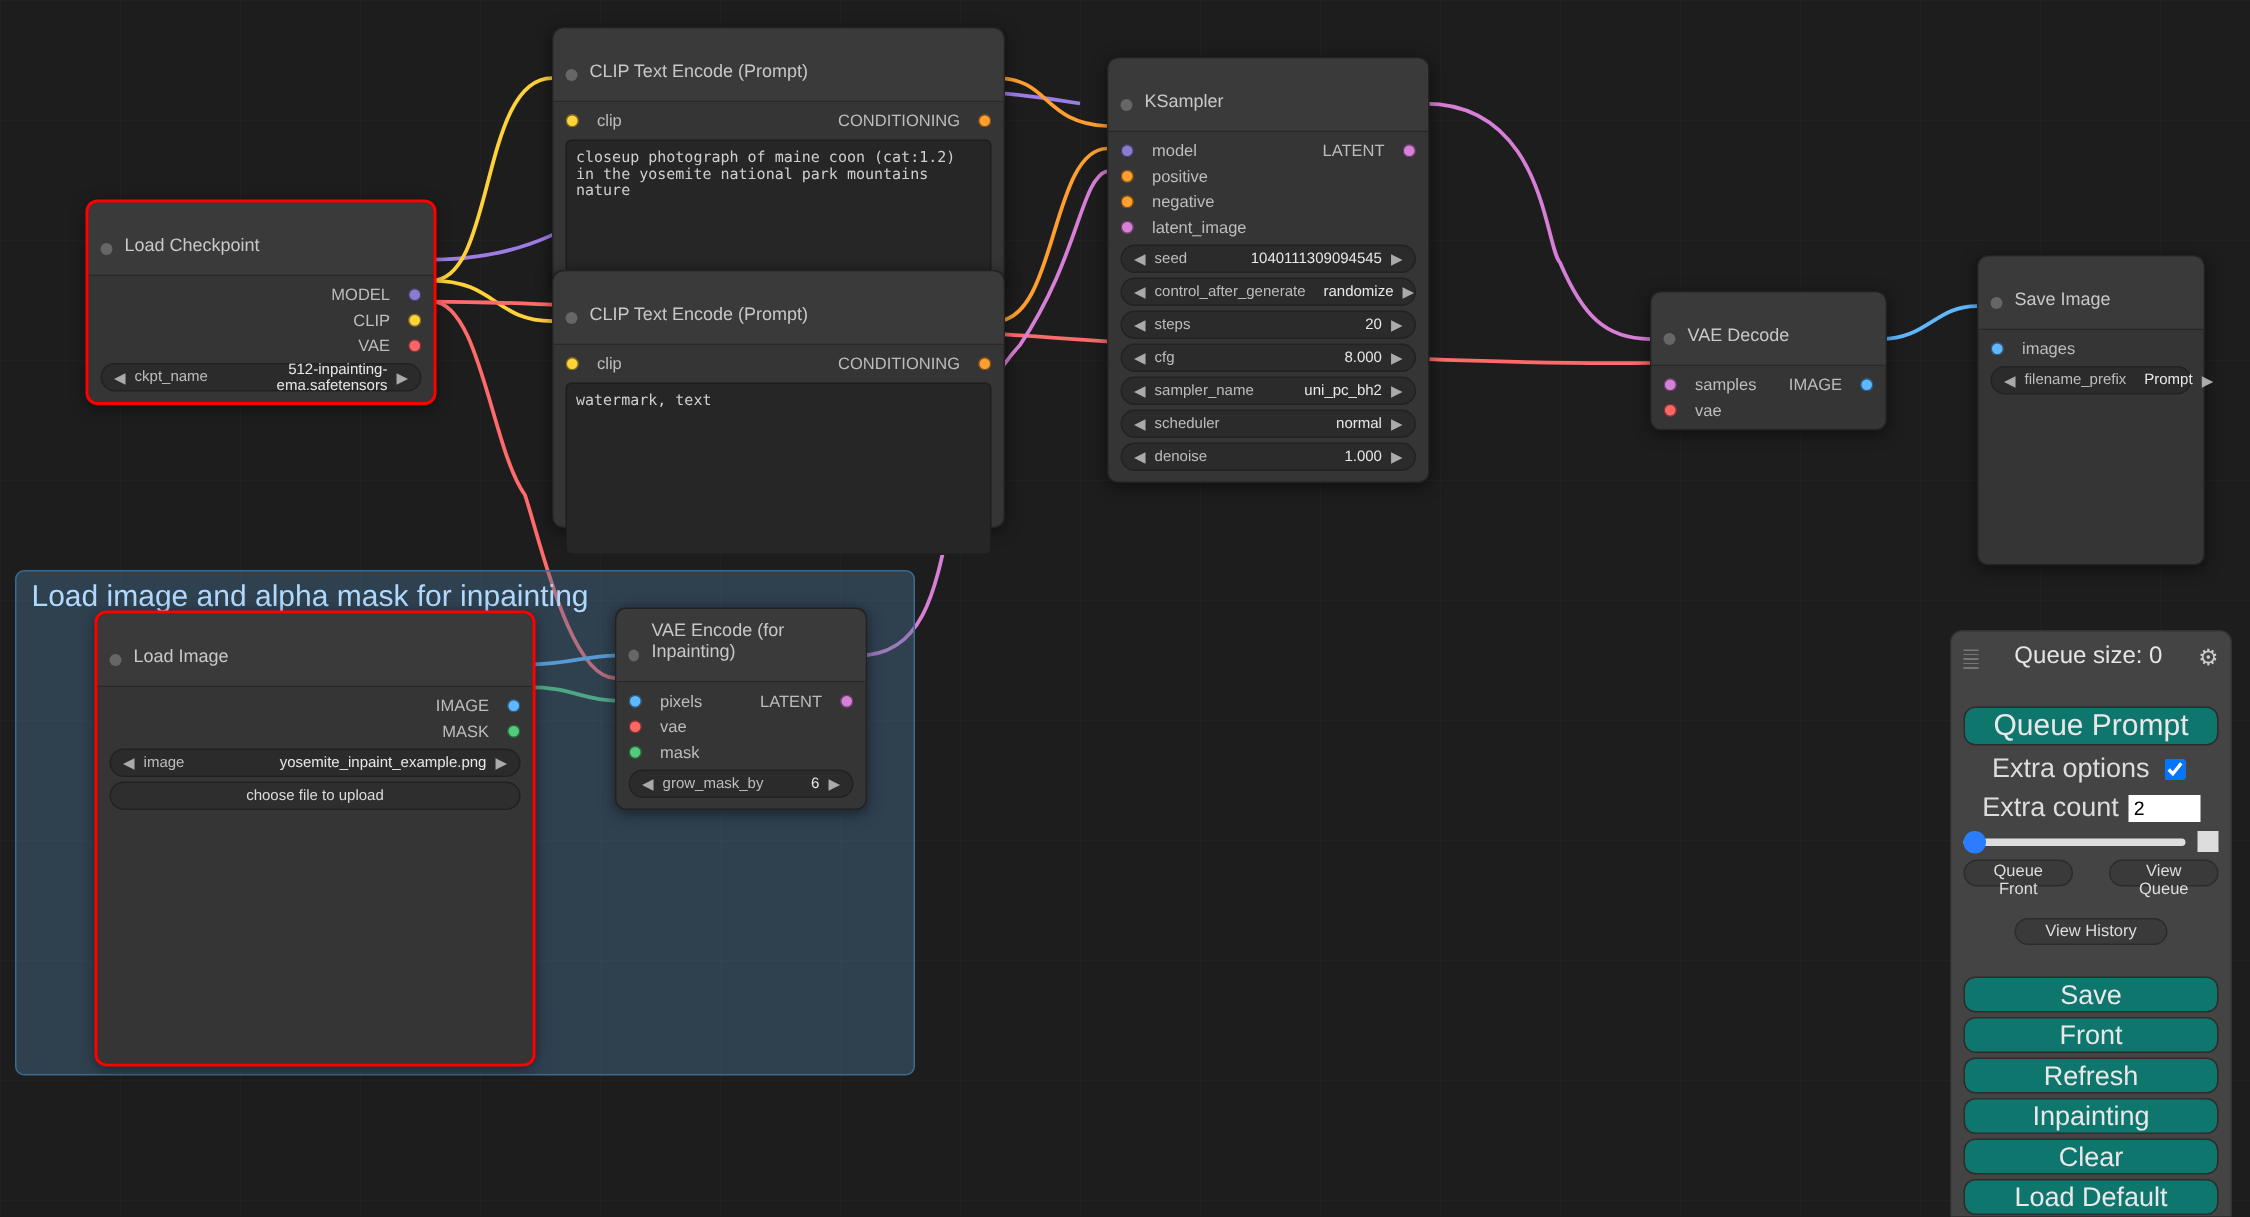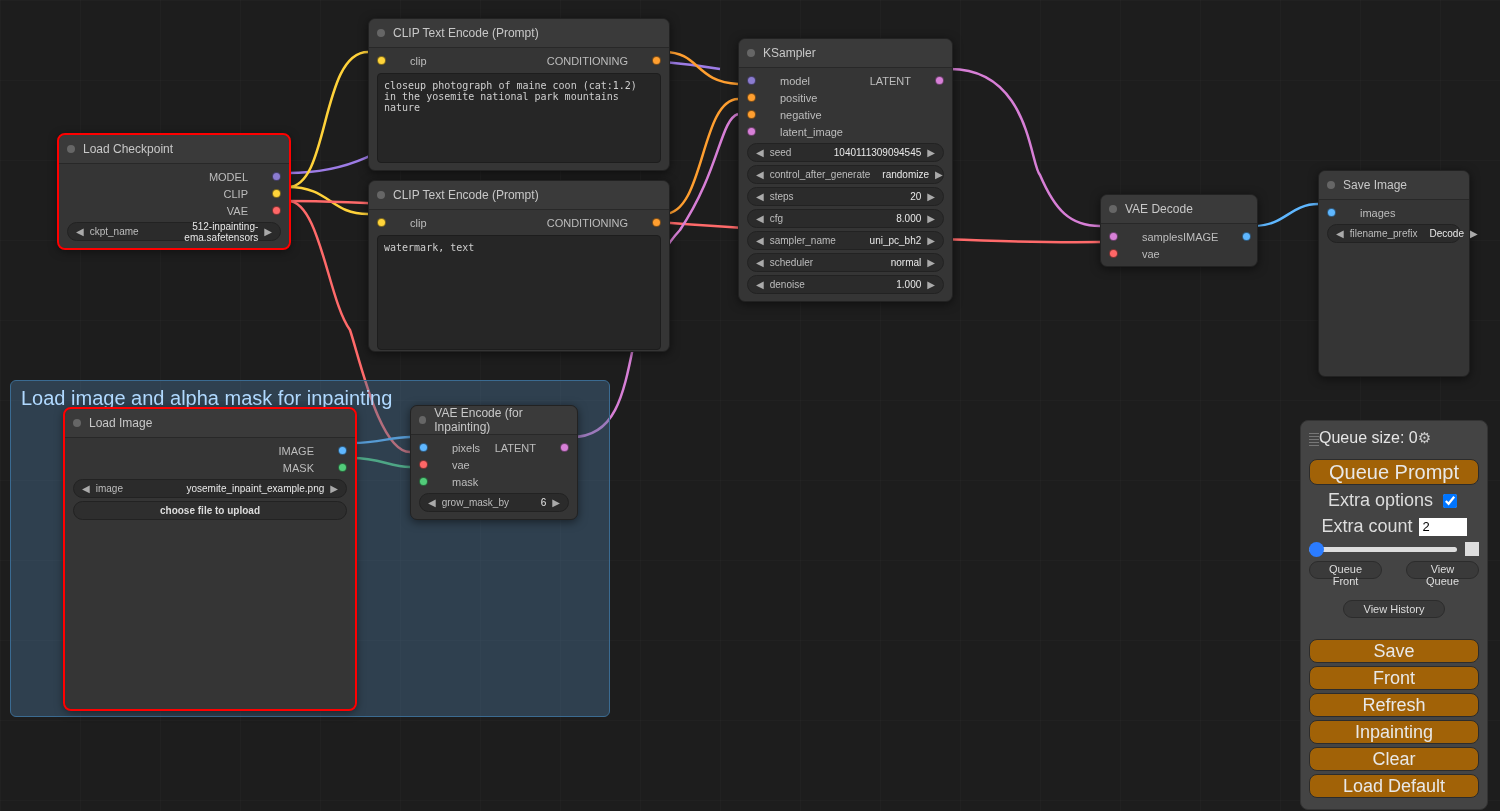--- a/index.html
+++ b/index.html
@@ -8,44 +8,44 @@
   background-image:linear-gradient(to right,rgba(255,255,255,.018) 1px,transparent 1px),
                    linear-gradient(to bottom,rgba(255,255,255,.018) 1px,transparent 1px);
   background-size:80px 80px;}
 svg.wires{position:absolute;inset:0;width:100%;height:100%;pointer-events:none}
 
 .group{position:absolute;background:rgba(75,115,150,.42);border:1px solid #3b6b91;border-radius:6px}
 .group .gtitle{color:#b0d9ff;font-size:20px;padding:6px 10px}
 
 .node{position:absolute;background:#353535;border:1px solid #222;border-radius:7px;box-shadow:0 2px 10px rgba(0,0,0,.5)}
 .node.red{outline:2px solid #ff0000;outline-offset:-1px}
-.node .titlebar{height:22px;background:#3a3a3a;border-bottom:1px solid #282828;border-radius:7px 7px 0 0;display:flex;align-items:center;padding:3px 8px;font-size:12px;color:#c8c8c8}
+.node .titlebar{height:22px;background:#3a3a3a;border-bottom:1px solid #282828;border-radius:7px 7px 0 0;display:flex;align-items:flex-end;padding:13px 8px;font-size:12px;color:#c8c8c8}
 .node .dot{width:8px;height:8px;border-radius:50%;background:#666;margin-right:8px}
 .node .body{padding:4px 8px}
 
 .io{display:flex;justify-content:space-between;align-items:center;height:17px;font-size:11px;color:#bdbdbd}
-.io .side{display:flex;align-items:center;gap:24px}
+.io .side{display:flex;align-items:center;gap:12px}
 .port{width:9px;height:9px;border-radius:50%;border:1px solid rgba(0,0,0,.5);box-sizing:border-box}
 .c-model{background:#8b7ccf}.c-clip{background:#ffd43a}.c-vae{background:#ff6767}
 .c-cond{background:#ff9f30}.c-latent{background:#d780d7}.c-image{background:#5fb7ff}.c-mask{background:#52cc7a}
 
 .widget{display:flex;align-items:center;justify-content:space-between;background:#2b2b2b;border:1px solid #222;border-radius:10px;height:17px;padding:0 8px;font-size:10px;margin:3px 0}
 .widget .arrow{color:#aaa;font-size:10px}
 .widget .wlab{flex:0 0 auto;margin:0 6px;color:#bdbdbd}
 .widget .wval{flex:1;text-align:right;margin:0 6px;color:#e8e8e8}
-.widget.btn{justify-content:center;font-weight:bold;color:#dcdcdc;background:#2e2e2e}
+.widget.btn{justify-content:center;font-weight:normal;color:#dcdcdc;background:#2e2e2e}
 .ta{width:100%;box-sizing:border-box;height:90px;background:#262626;border:1px solid #1d1d1d;border-radius:4px;color:#cfcfcf;font-family:monospace;font-size:10px;padding:6px;resize:none;margin-top:4px}
 .outlab{font-size:11px;text-align:right}
 
 .panel{position:absolute;right:12px;top:420px;width:170px;background:#444;border:1px solid #333;border-radius:8px;padding:8px;color:#ddd;font-size:14px}
 .panel .drag{float:left;width:10px;height:14px;background:repeating-linear-gradient(to bottom,#777 0 1px,transparent 1px 3px);margin-top:4px}
-.panel .head{display:flex;align-items:center;margin-bottom:12px}
+.panel .head{display:flex;align-items:center;justify-content:space-between;margin-bottom:24px}
 .panel .gear{font-size:15px;color:#ccc}
 .panel .qsize{font-size:16px;color:#e5e5e5}
-.pbtn{display:block;width:100%;border:1px solid #2c2c2c;background:#a16207;color:#e8e8e8;border-radius:8px;height:24px;font-size:18px;margin:3px 0;cursor:pointer}
+.pbtn{display:block;width:100%;border:1px solid #2c2c2c;background:#0f766e;color:#e8e8e8;border-radius:8px;height:24px;font-size:18px;margin:3px 0;cursor:pointer}
 .pbtn.big{height:26px;font-size:20px}
 .xrow{display:flex;justify-content:center;align-items:center;gap:6px;margin:5px 0}
 .xrow label{font-size:18px;color:#ddd}
 .xrow input[type=checkbox]{width:14px;height:14px}
 .xrow input[type=text]{width:48px;height:18px;background:#fff;border:none;font-size:13px;padding:0 4px;box-sizing:border-box}
 .slider{width:100%;display:flex;align-items:center;gap:8px;margin:4px 0}
 .slider .track{flex:1;height:5px;background:#ddd;border-radius:3px;position:relative}
 .slider .thumb{position:absolute;left:0;top:-5px;width:15px;height:15px;border-radius:50%;background:#2b7cff}
 .slider .tick{width:14px;height:14px;background:#ddd}
 .minibtns{display:flex;gap:24px;margin:5px 0}
@@ -351,21 +351,21 @@
       <div class="io">
           <span class="side">
             <span class="port c-image"></span>
             <span>images</span>
           </span>
           <span></span>
         </div>
       <div class="widget">
           <span class="arrow">◀</span>
           <span class="wlab">filename_prefix</span>
-          <span class="wval">Decode</span>
+          <span class="wval">Prompt</span>
           <span class="arrow">▶</span>
         </div>
     </div>
   </div>
 
   <div class="panel">
     <div class="head">
       <span class="drag"></span>
       <span class="qsize">Queue size: 0</span>
       <span class="gear">⚙</span>

